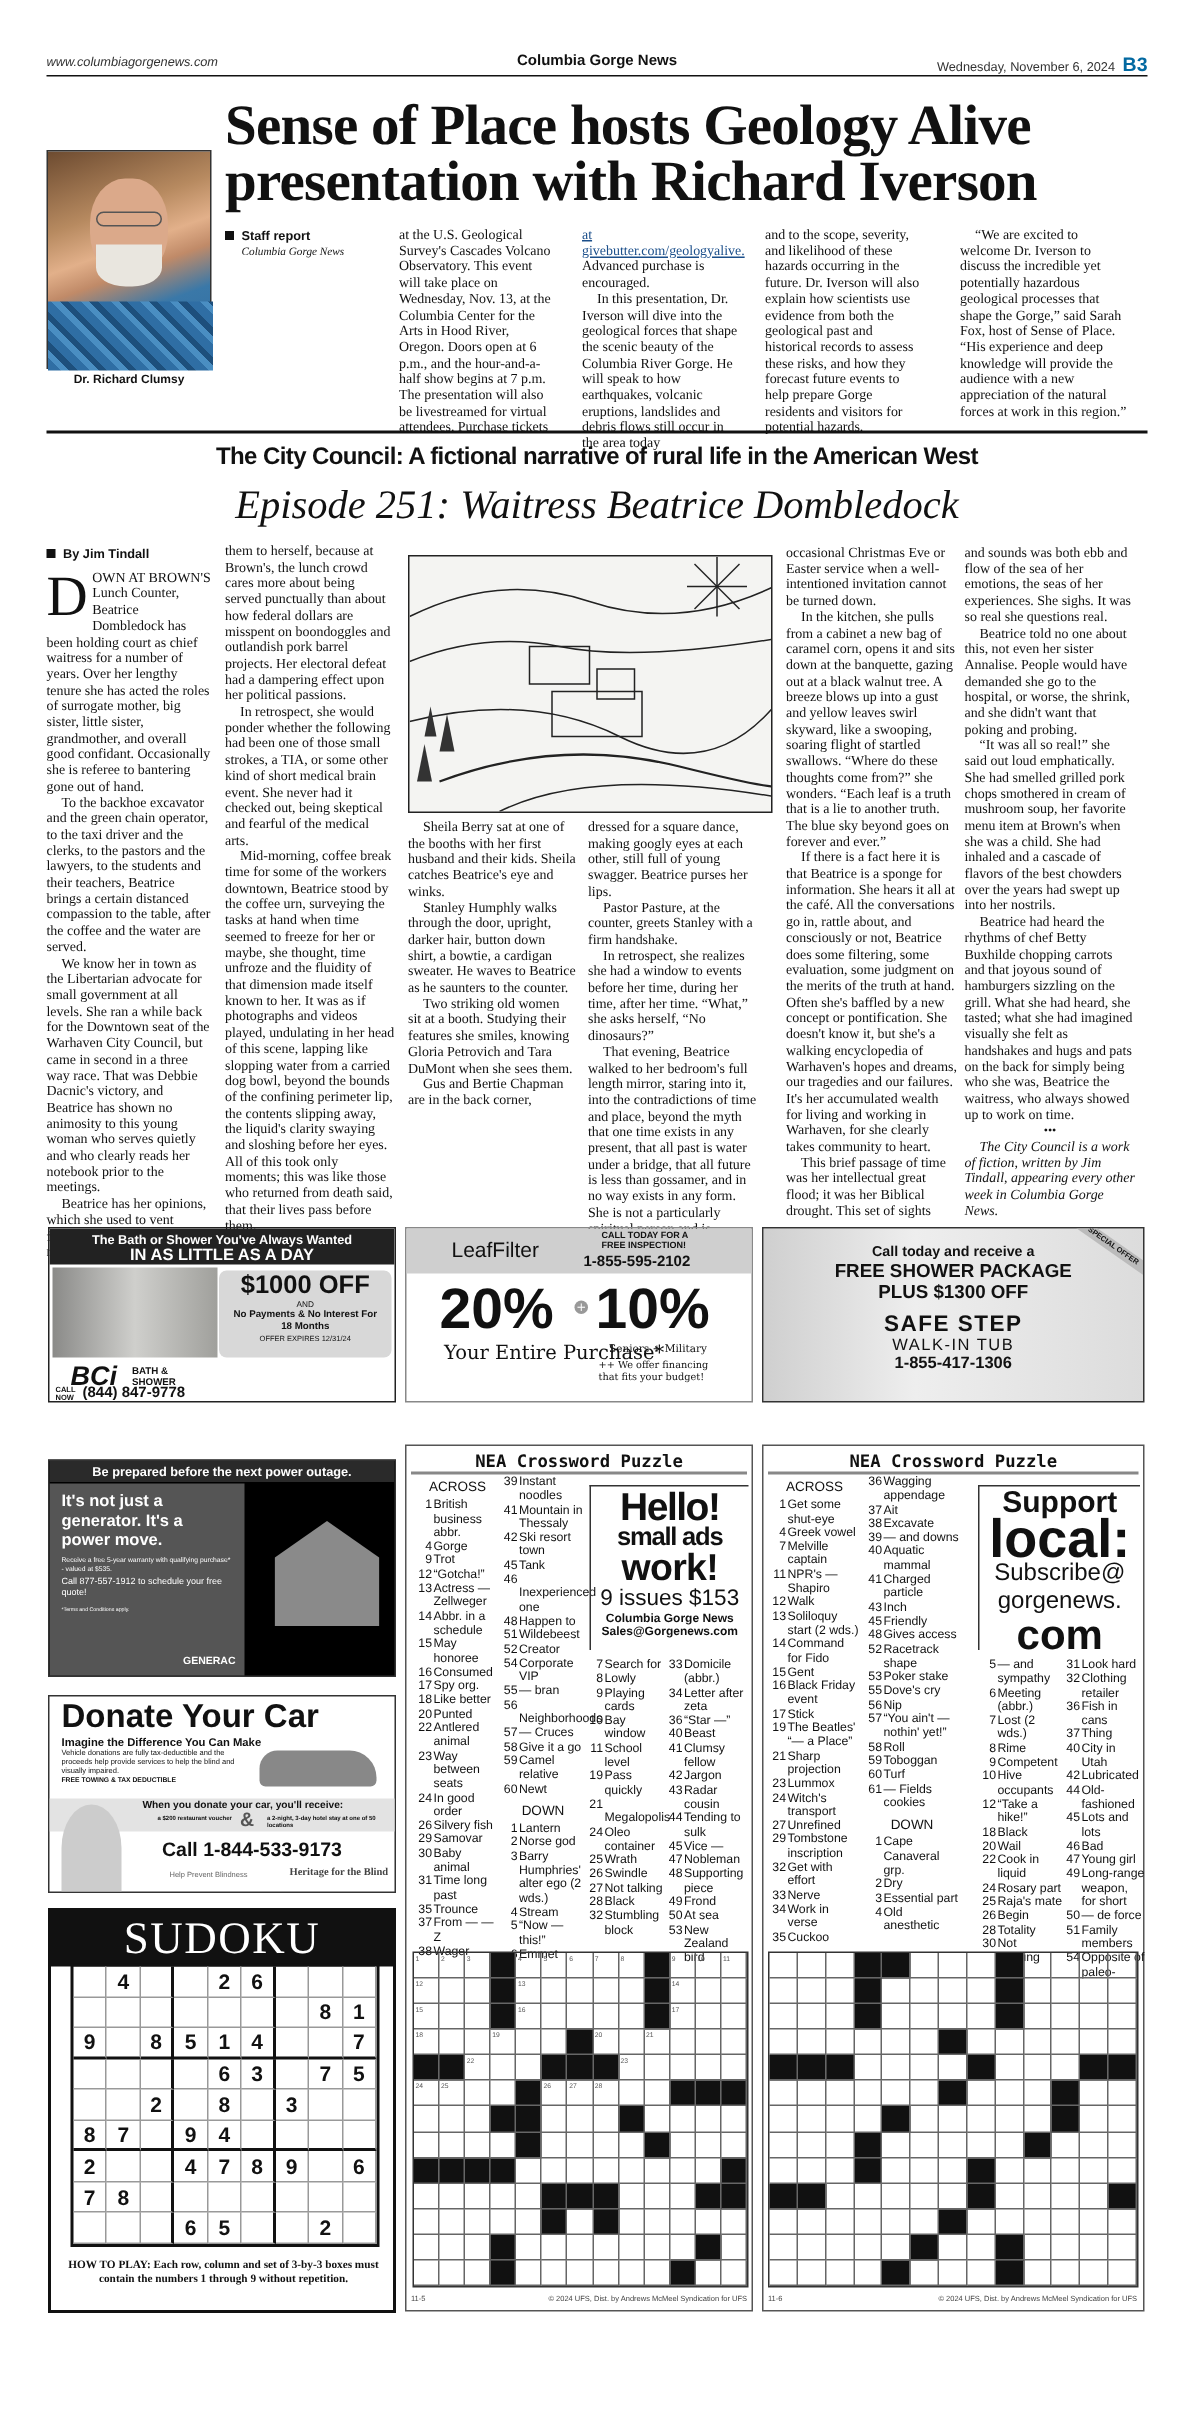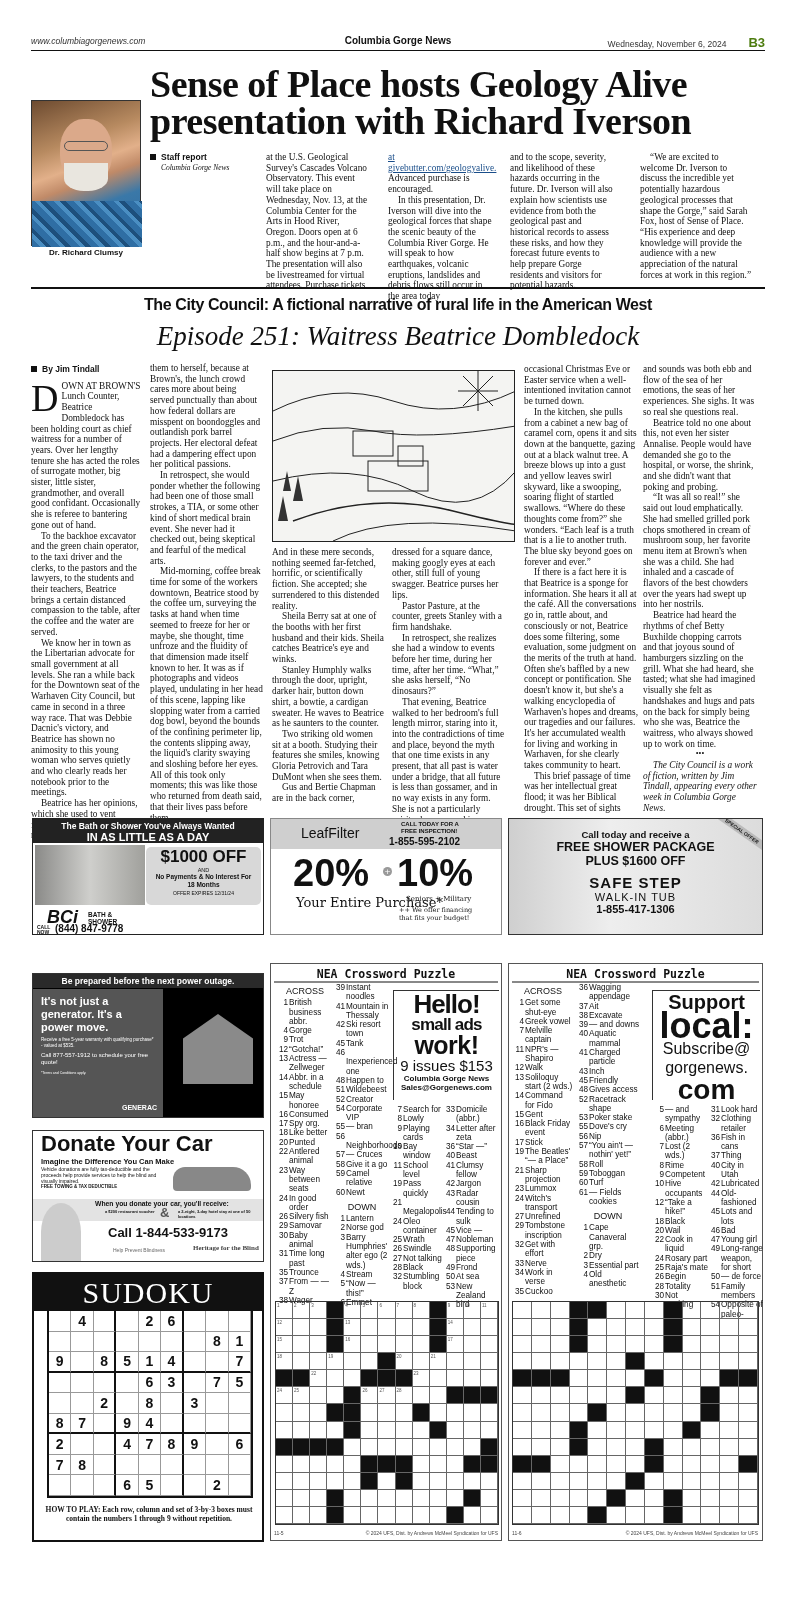--- a/index.html
+++ b/index.html
@@ -3,21 +3,21 @@
 <meta charset="utf-8">
 <style>
 *{box-sizing:border-box;margin:0;padding:0}
 body{width:792px;height:1620px;background:#fff;color:#111;font-family:"DejaVu Serif",serif;position:relative;overflow:hidden}
 .abs{position:absolute}
 .sans{font-family:"Liberation Sans",sans-serif}
 .hdr{top:34px;left:31px;right:27px;height:17px;border-bottom:1.5px solid #111;font-family:"Liberation Sans",sans-serif}
 .hdr .l{position:absolute;left:0;top:2px;font-size:8.5px;font-style:italic;color:#333}
 .hdr .c{position:absolute;left:0;right:0;top:1px;text-align:center;font-size:10px;font-weight:bold}
 .hdr .r{position:absolute;right:0;top:1px;font-size:8.5px;color:#333}
-.hdr .r b{font-size:13px;margin-left:22px;color:#4d7c0f}
+.hdr .r b{font-size:13px;margin-left:5px;color:#0369a1}
 .h1{left:150px;width:640px;top:66px;font-family:"Liberation Serif",serif;font-weight:bold;font-size:38px;line-height:37px;letter-spacing:-0.5px}
 .photo{left:31px;top:100px;width:110px;height:146px;background:linear-gradient(160deg,#6d4b30 0%,#b78a60 30%,#e2b08a 45%,#c08a68 55%,#3a78a8 70%,#2e6aa0 100%);border:1px solid #333}
 .photo .face{position:absolute;left:28px;top:18px;width:52px;height:66px;border-radius:45%;background:#dba98a}
 .photo .beard{position:absolute;left:32px;top:62px;width:44px;height:28px;border-radius:0 0 45% 45%;background:#e9e6df}
 .photo .shirt{position:absolute;left:0;top:100px;width:110px;height:46px;background:repeating-linear-gradient(45deg,#2f6ea4 0 6px,#4a8ec2 6px 10px,#1d4f7c 10px 14px)}
 .photo .glasses{position:absolute;left:32px;top:40px;width:44px;height:10px;border:1.5px solid #555;border-radius:5px}
 .cap{left:31px;top:248px;width:110px;text-align:center;font-family:"Liberation Sans",sans-serif;font-size:8px;font-weight:bold}
 .col{position:absolute;font-family:"Liberation Serif",serif;font-size:9.3px;line-height:10.7px;color:#111}
 .col p{text-indent:10px}
 .col p.ni{text-indent:0}
@@ -113,21 +113,20 @@
       </g>
     <g fill="#333">
         <polygon points="10,120 14,100 18,120"></polygon>
         <polygon points="20,130 25,105 30,130"></polygon>
         <polygon points="5,150 10,125 15,150"></polygon>
       </g>
   </svg>
 </div>
 
 <div class="col" style="left:272px;top:547px;width:112px">
-  <p class="ni">And in these mere seconds, nothing seemed far-fetched, horrific, or scientifically fiction. She accepted; she surrendered to this distended reality.</p>
   <p>Sheila Berry sat at one of the booths with her first husband and their kids. Sheila catches Beatrice's eye and winks.</p>
   <p>Stanley Humphly walks through the door, upright, darker hair, button down shirt, a bowtie, a cardigan sweater. He waves to Beatrice as he saunters to the counter.</p>
   <p>Two striking old women sit at a booth. Studying their features she smiles, knowing Gloria Petrovich and Tara DuMont when she sees them.</p>
   <p>Gus and Bertie Chapman are in the back corner,</p>
 </div>
 <div class="col" style="left:392px;top:547px;width:113px">
   <p class="ni">dressed for a square dance, making googly eyes at each other, still full of young swagger. Beatrice purses her lips.</p>
   <p>Pastor Pasture, at the counter, greets Stanley with a firm handshake.</p>
   <p>In retrospect, she realizes she had a window to events before her time, during her time, after her time. “What,” she asks herself, “No dinosaurs?”</p>
   <p>That evening, Beatrice walked to her bedroom's full length mirror, staring into it, into the contradictions of time and place, beyond the myth that one time exists in any present, that all past is water under a bridge, that all future is less than gossamer, and in no way exists in any form. She is not a particularly spiritual person and is unchurched except for the</p>
@@ -177,21 +176,21 @@
   <div style="position:absolute;left:25px;top:76px;font-size:13px">Your Entire Purchase*</div>
   <div style="position:absolute;left:135px;top:76px;font-size:7px">Seniors + Military</div>
   <div style="position:absolute;left:128px;top:88px;font-size:6.5px;width:80px;line-height:7.5px">++ We offer financing that fits your budget!</div>
 </div>
 
 <div class="ad" style="left:508px;top:818px;width:255px;height:117px;background:linear-gradient(90deg,#cfcfcf,#eeeeee 40%,#dcdcdc)">
   <div style="position:absolute;right:-14px;top:8px;transform:rotate(35deg);background:#bbb;font-family:'Liberation Sans',sans-serif;font-size:5px;font-weight:bold;padding:1px 14px">SPECIAL OFFER</div>
   <div style="text-align:center;font-family:'Liberation Sans',sans-serif;font-weight:bold;margin-top:10px">
     <div style="font-size:9.5px">Call today and receive a</div>
     <div style="font-size:12.5px">FREE SHOWER PACKAGE</div>
-    <div style="font-size:12.5px">PLUS $1600 OFF</div>
+    <div style="font-size:12.5px">PLUS $1300 OFF</div>
     <div style="font-size:15px;margin-top:6px;letter-spacing:1px">SAFE STEP</div>
     <div style="font-size:11px;font-weight:normal;letter-spacing:1px">WALK-IN TUB</div>
     <div style="font-size:11px">1-855-417-1306</div>
   </div>
 </div>
 
 <div class="ad" style="left:32px;top:973px;width:232px;height:145px;background:#000000;color:#fff">
   <div style="background:#2a2a2a;text-align:center;font-family:'Liberation Sans',sans-serif;font-weight:bold;font-size:8.5px;padding:2px">Be prepared before the next power outage.</div>
   <div style="position:absolute;left:0;top:15px;width:130px;height:130px;background:#555;padding:6px 8px;font-family:'Liberation Sans',sans-serif">
     <div style="font-size:11px;font-weight:bold;line-height:13px">It's not just a generator. It's a power move.</div>

